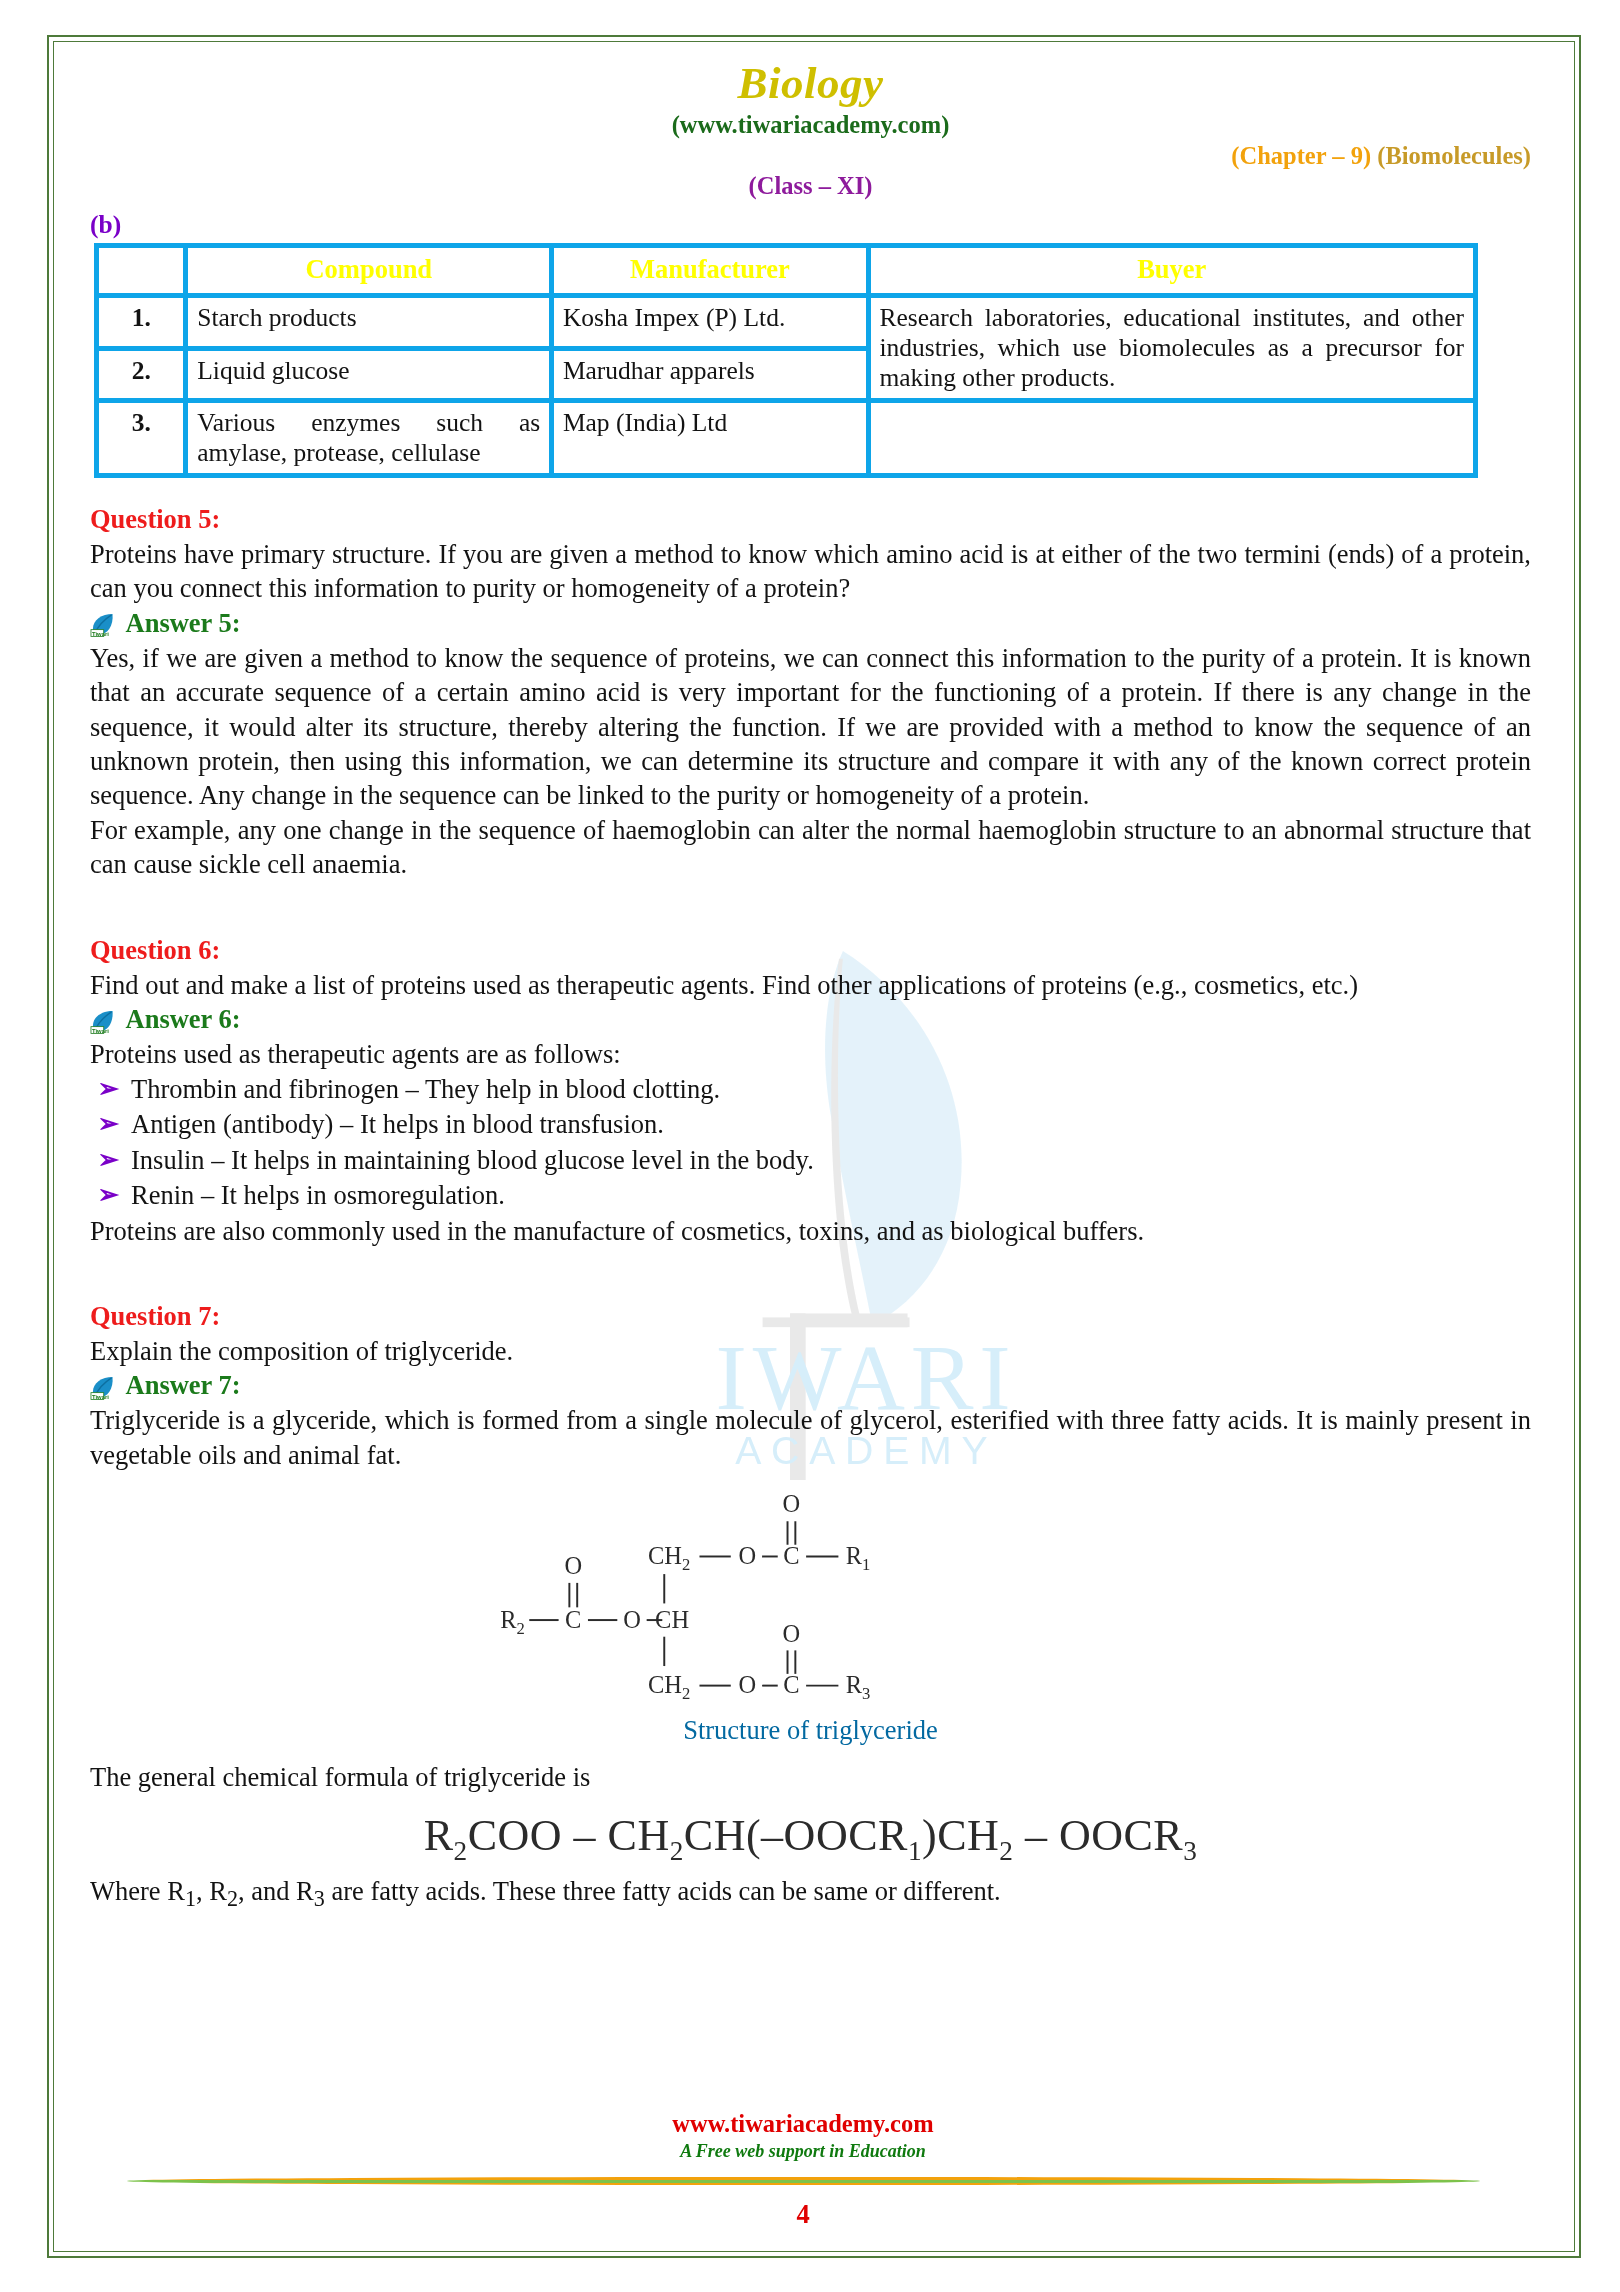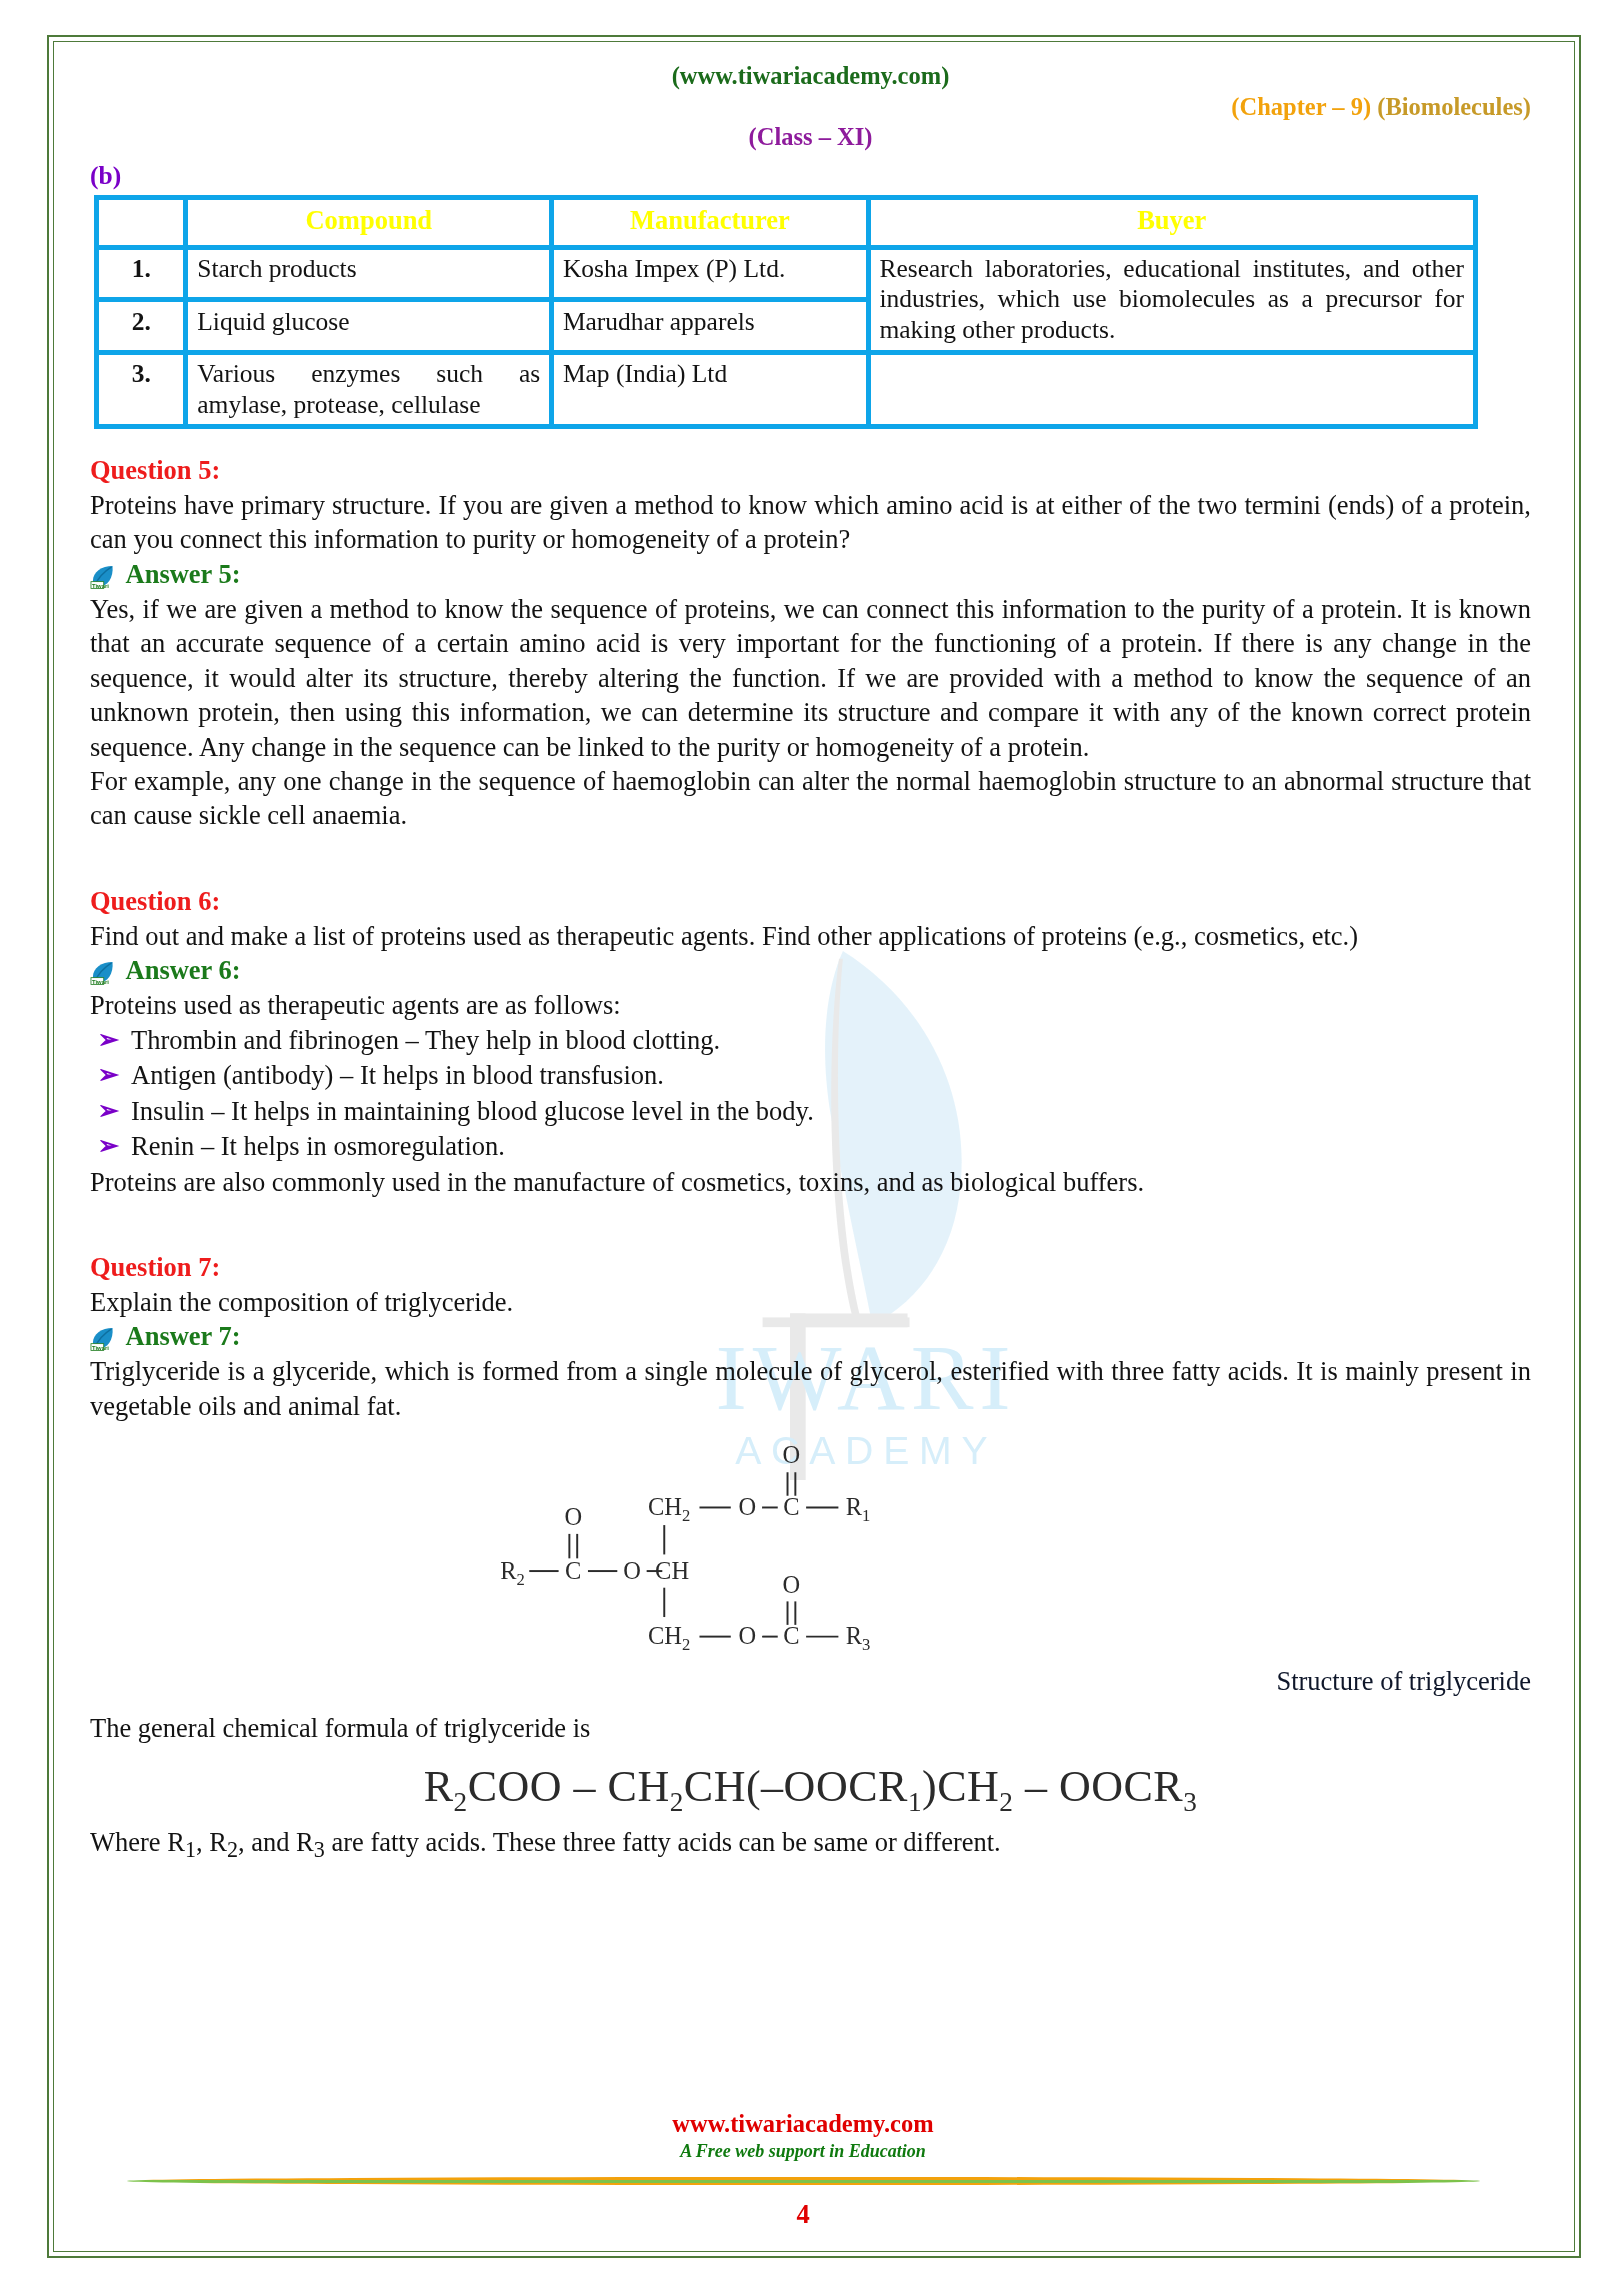--- a/index.html
+++ b/index.html
@@ -196,23 +196,23 @@
     font-weight: bold;
   }
 
   
   .structure-wrap {
     margin-top: 15.7px;
     display: flex;
     justify-content: center;
   }
   .caption {
-    text-align: right;
-    font-size: 26.5px;
-    color: #0f172a;
+    text-align: center;
+    font-size: 26.5px;
+    color: #0369a1;
     margin-top: 2px;
   }
   .formula-wrap {
     display: flex;
     justify-content: center;
     margin: 15.7px 0 7.8px 0;
   }
   .formula {
     font-family: "Liberation Serif", serif;
     font-size: 44px;
@@ -278,20 +278,21 @@
       <rect x="246" y="380" width="16" height="170" fill="#d8d8d8"></rect>
       <rect x="246" y="380" width="120" height="14" fill="#d8d8d8"></rect>
       <rect x="218" y="384" width="150" height="10" fill="#d8d8d8"></rect>
     </g>
     <text x="170" y="478" font-family="Liberation Serif, serif" font-size="96" fill="#d6eefa" letter-spacing="6">IWARI</text>
     <text x="190" y="534" font-family="Liberation Sans, sans-serif" font-size="40" fill="#d6eefa" letter-spacing="10">ACADEMY</text>
   </svg>
 
   <div class="content">
 
+    <div class="doc-title">Biology</div>
     <div class="site-line">(www.tiwariacademy.com)</div>
     <div class="chapter-line">
       <span class="chapter-part">(Chapter – 9)</span><span>&nbsp;</span><span class="topic-part">(Biomolecules)</span>
     </div>
     <div class="class-line">(Class – XI)</div>
 
     <div class="label-b">(b)</div>
 
     <table class="compound-table">
       <thead>

